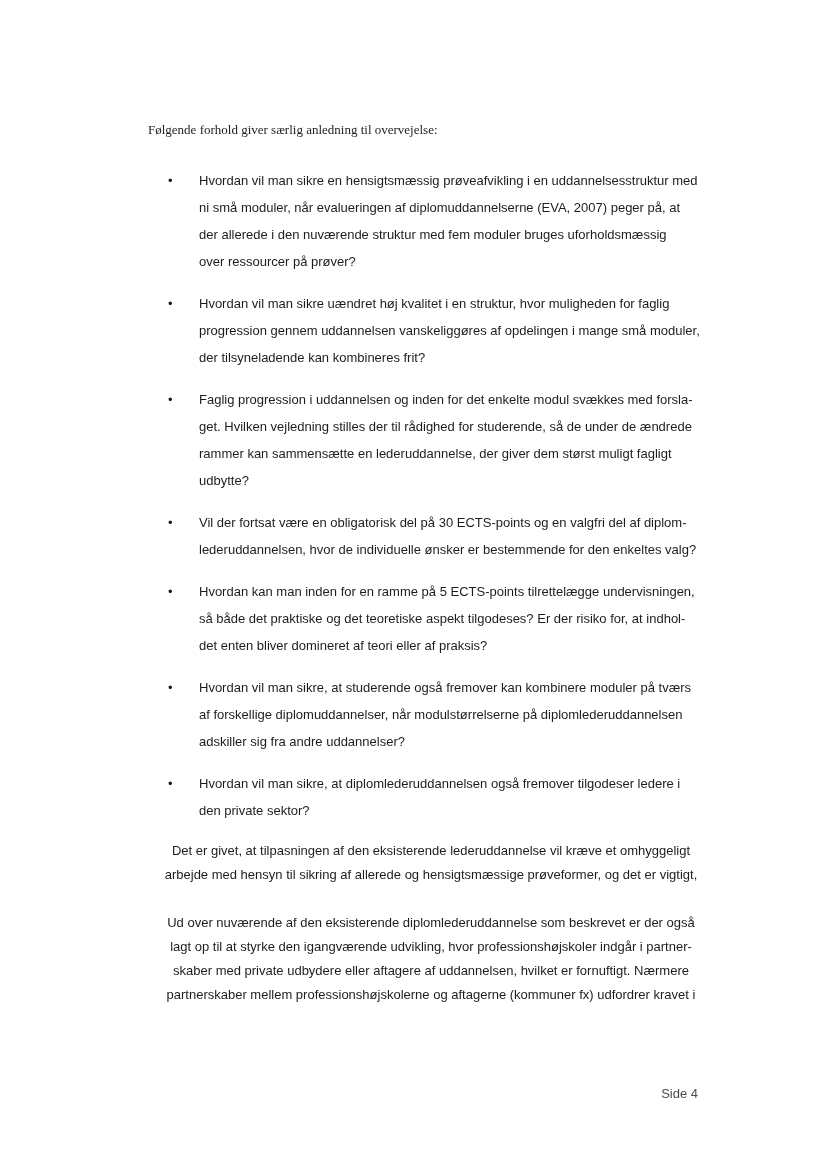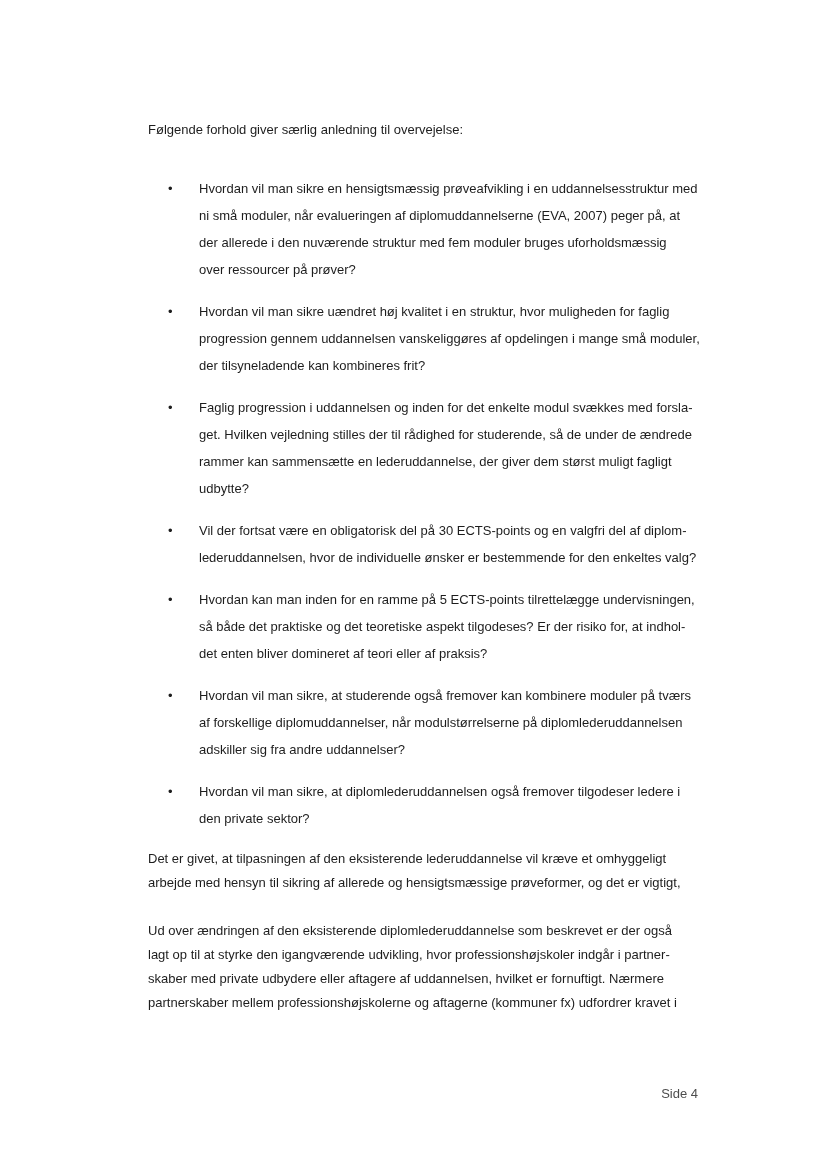--- a/index.html
+++ b/index.html
@@ -17,23 +17,24 @@
     color: #1d1d1d;
     overflow: hidden;
   }
   .content {
     position: absolute;
     left: 148px;
     top: 116px;
     width: 566px;
   }
   .intro {
-    margin: 0 0 32px 0;
+    margin: 0 0 24px 0;
     line-height: 27px;
     white-space: nowrap;
+    font-family: Liberation Serif, serif;
   }
   ul.bullets {
     list-style: none;
     margin: 0 0 4px 0;
     padding: 0;
   }
   li.bullet {
     position: relative;
     padding-left: 51px;
     line-height: 27px;
@@ -41,20 +42,21 @@
   }
   li.bullet .marker {
     position: absolute;
     left: 20px;
     top: 0;
     line-height: 27px;
   }
   .para {
     margin: 0 0 24px 0;
     line-height: 24px;
+    text-align: center;
   }
   .line {
     white-space: nowrap;
   }
   .footer {
     position: absolute;
     top: 1086px;
     right: 128px;
     font-size: 13px;
     color: #4d4d4d;
@@ -109,21 +111,21 @@
           <div class="line">Hvordan vil man sikre, at diplomlederuddannelsen også fremover tilgodeser ledere i</div>
           <div class="line">den private sektor?</div>
         </li>
       </ul>
     <div>
         <div class="para">
           <div class="line">Det er givet, at tilpasningen af den eksisterende lederuddannelse vil kræve et omhyggeligt</div>
           <div class="line">arbejde med hensyn til sikring af allerede og hensigtsmæssige prøveformer, og det er vigtigt,</div>
         </div>
         <div class="para">
-          <div class="line">Ud over ændringen af den eksisterende diplomlederuddannelse som beskrevet er der også</div>
+          <div class="line">Ud over nuværende af den eksisterende diplomlederuddannelse som beskrevet er der også</div>
           <div class="line">lagt op til at styrke den igangværende udvikling, hvor professionshøjskoler indgår i partner-</div>
           <div class="line">skaber med private udbydere eller aftagere af uddannelsen, hvilket er fornuftigt. Nærmere</div>
           <div class="line">partnerskaber mellem professionshøjskolerne og aftagerne (kommuner fx) udfordrer kravet i</div>
         </div>
       </div>
   </div>
   <div class="footer">Side 4</div>
 </div>
 
 </body></html>

